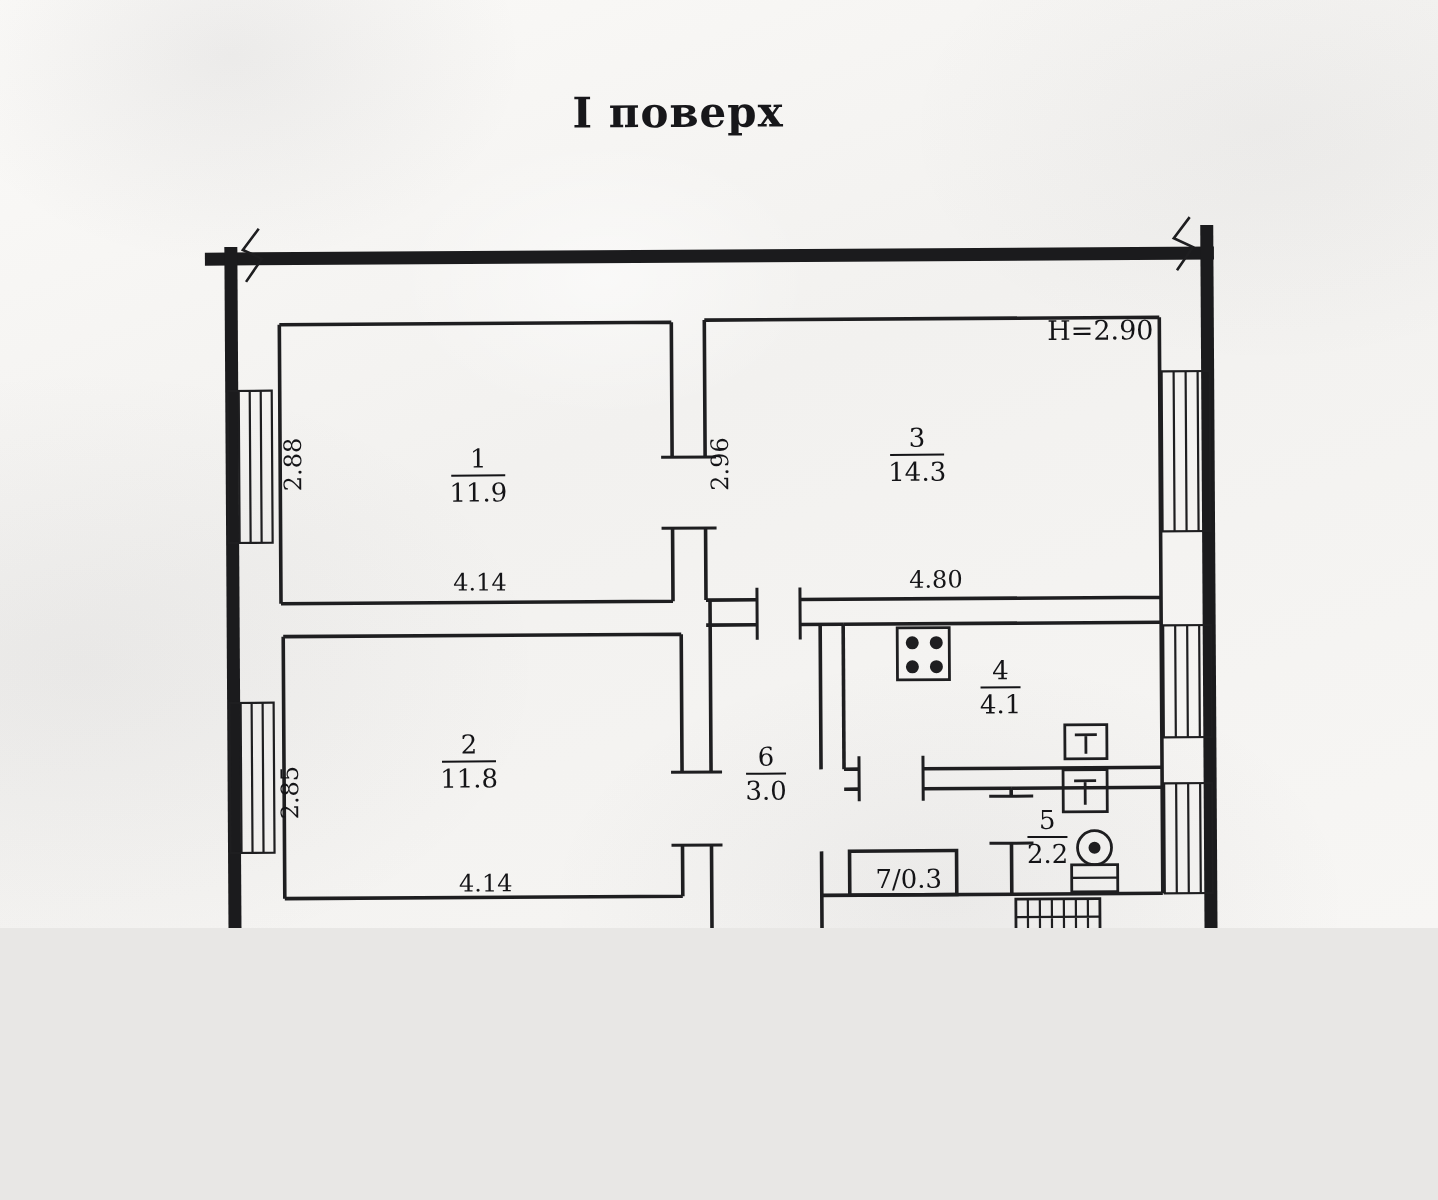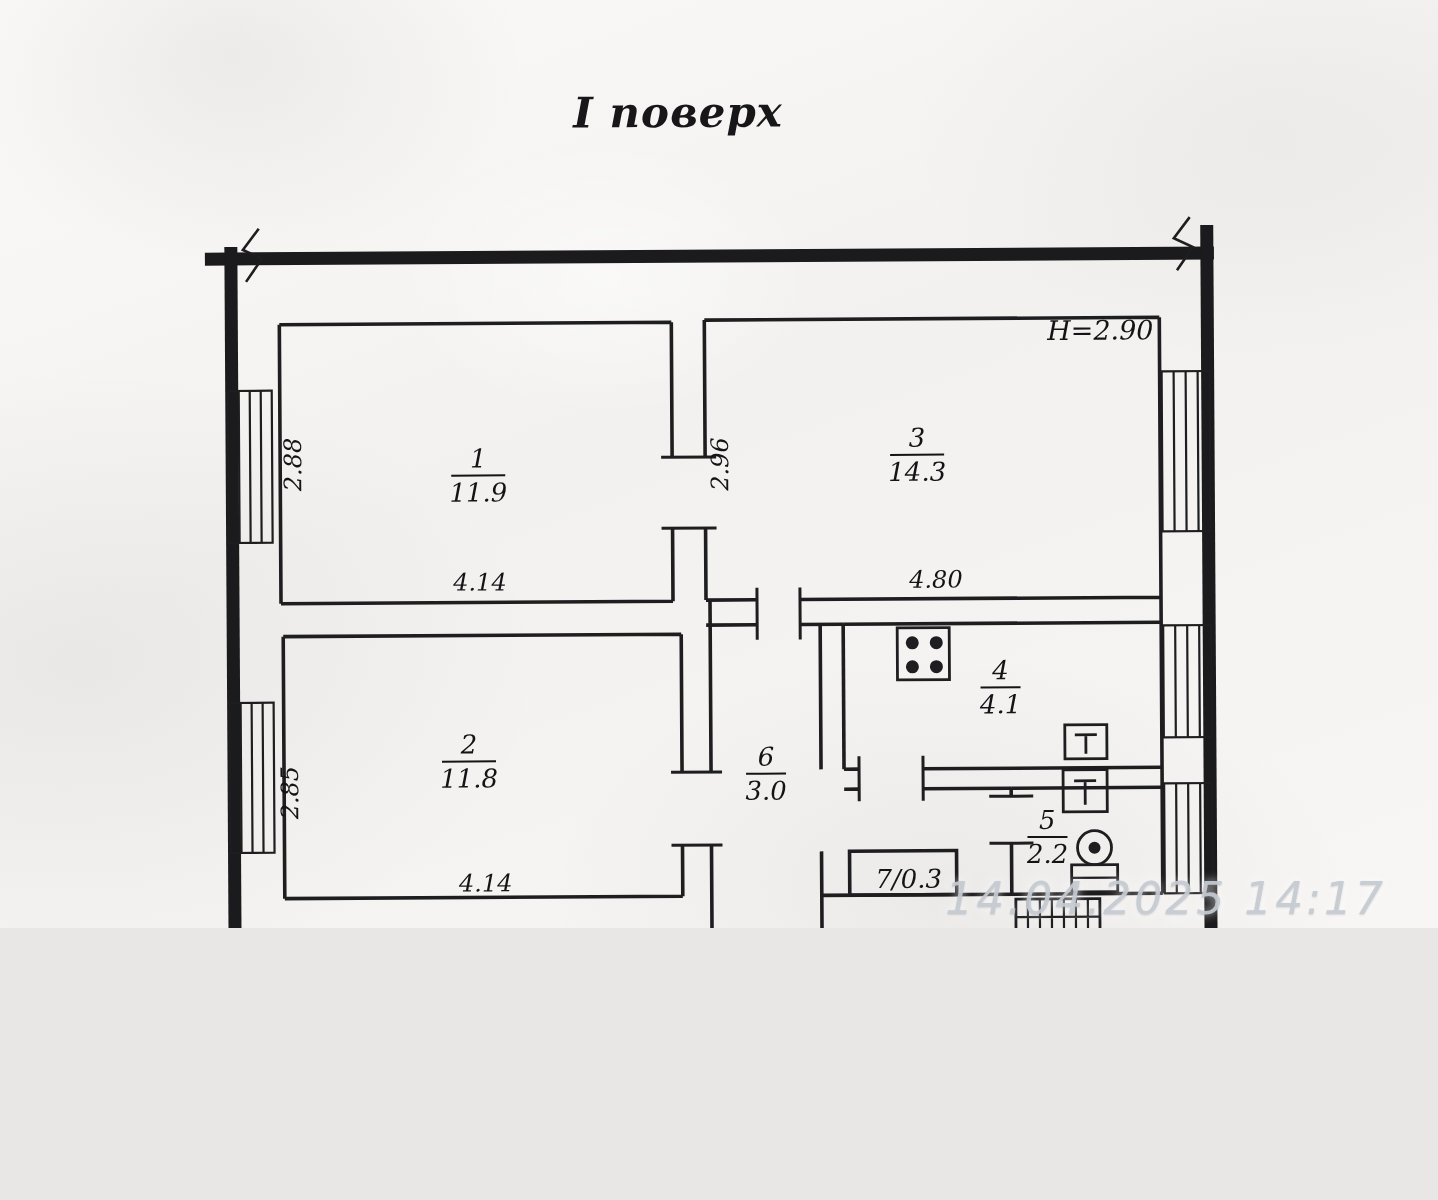--- a/index.html
+++ b/index.html
@@ -6,21 +6,20 @@
   .page{
     position:relative;width:1438px;height:928px;overflow:hidden;
     background:
       radial-gradient(420px 300px at 16% 6%, rgba(60,60,70,0.07), transparent 70%),
       radial-gradient(520px 340px at 88% 14%, rgba(60,60,70,0.04), transparent 70%),
       radial-gradient(640px 420px at 6% 72%, rgba(60,60,70,0.05), transparent 72%),
       radial-gradient(560px 340px at 66% 97%, rgba(60,60,70,0.06), transparent 72%),
       radial-gradient(300px 200px at 42% 30%, rgba(255,255,255,0.5), transparent 70%),
       linear-gradient(160deg,#fbfaf8 0%,#f2f1ef 45%,#f7f6f4 100%);
     font-family:"DejaVu Serif","Liberation Serif",serif;
-    font-style:italic;
   }
   .title{
     position:absolute;top:88px;left:678px;transform:translateX(-50%) rotate(-0.3deg);
     font-size:42px;font-weight:700;color:#17171a;letter-spacing:1px;white-space:nowrap;
   }
   svg.plan{position:absolute;left:0;top:0;transform:rotate(-0.35deg);}
   .w{stroke:#1b1b1d;stroke-width:13;fill:none;}
   .p{stroke:#1e1e20;stroke-width:3.6;fill:none;}
   .t{stroke:#1e1e20;stroke-width:3;fill:none;}
   .f{stroke:#1e1e20;stroke-width:2.8;fill:none;}
@@ -208,14 +207,13 @@
       <text class="num" x="1046" y="831">5</text>
       <line class="frac" x1="1026" y1="839" x2="1066" y2="839"></line>
       <text class="area" x="1046" y="865">2.2</text>
     </g>
 
     <text class="num" x="907" y="889">7/0.3</text>
 
     <text class="hnote" x="1102" y="342">H=2.90</text>
   </svg>
 
-  <div class="watermark">14.04.2025 14:17</div>
 </div>
 
 </body></html>

